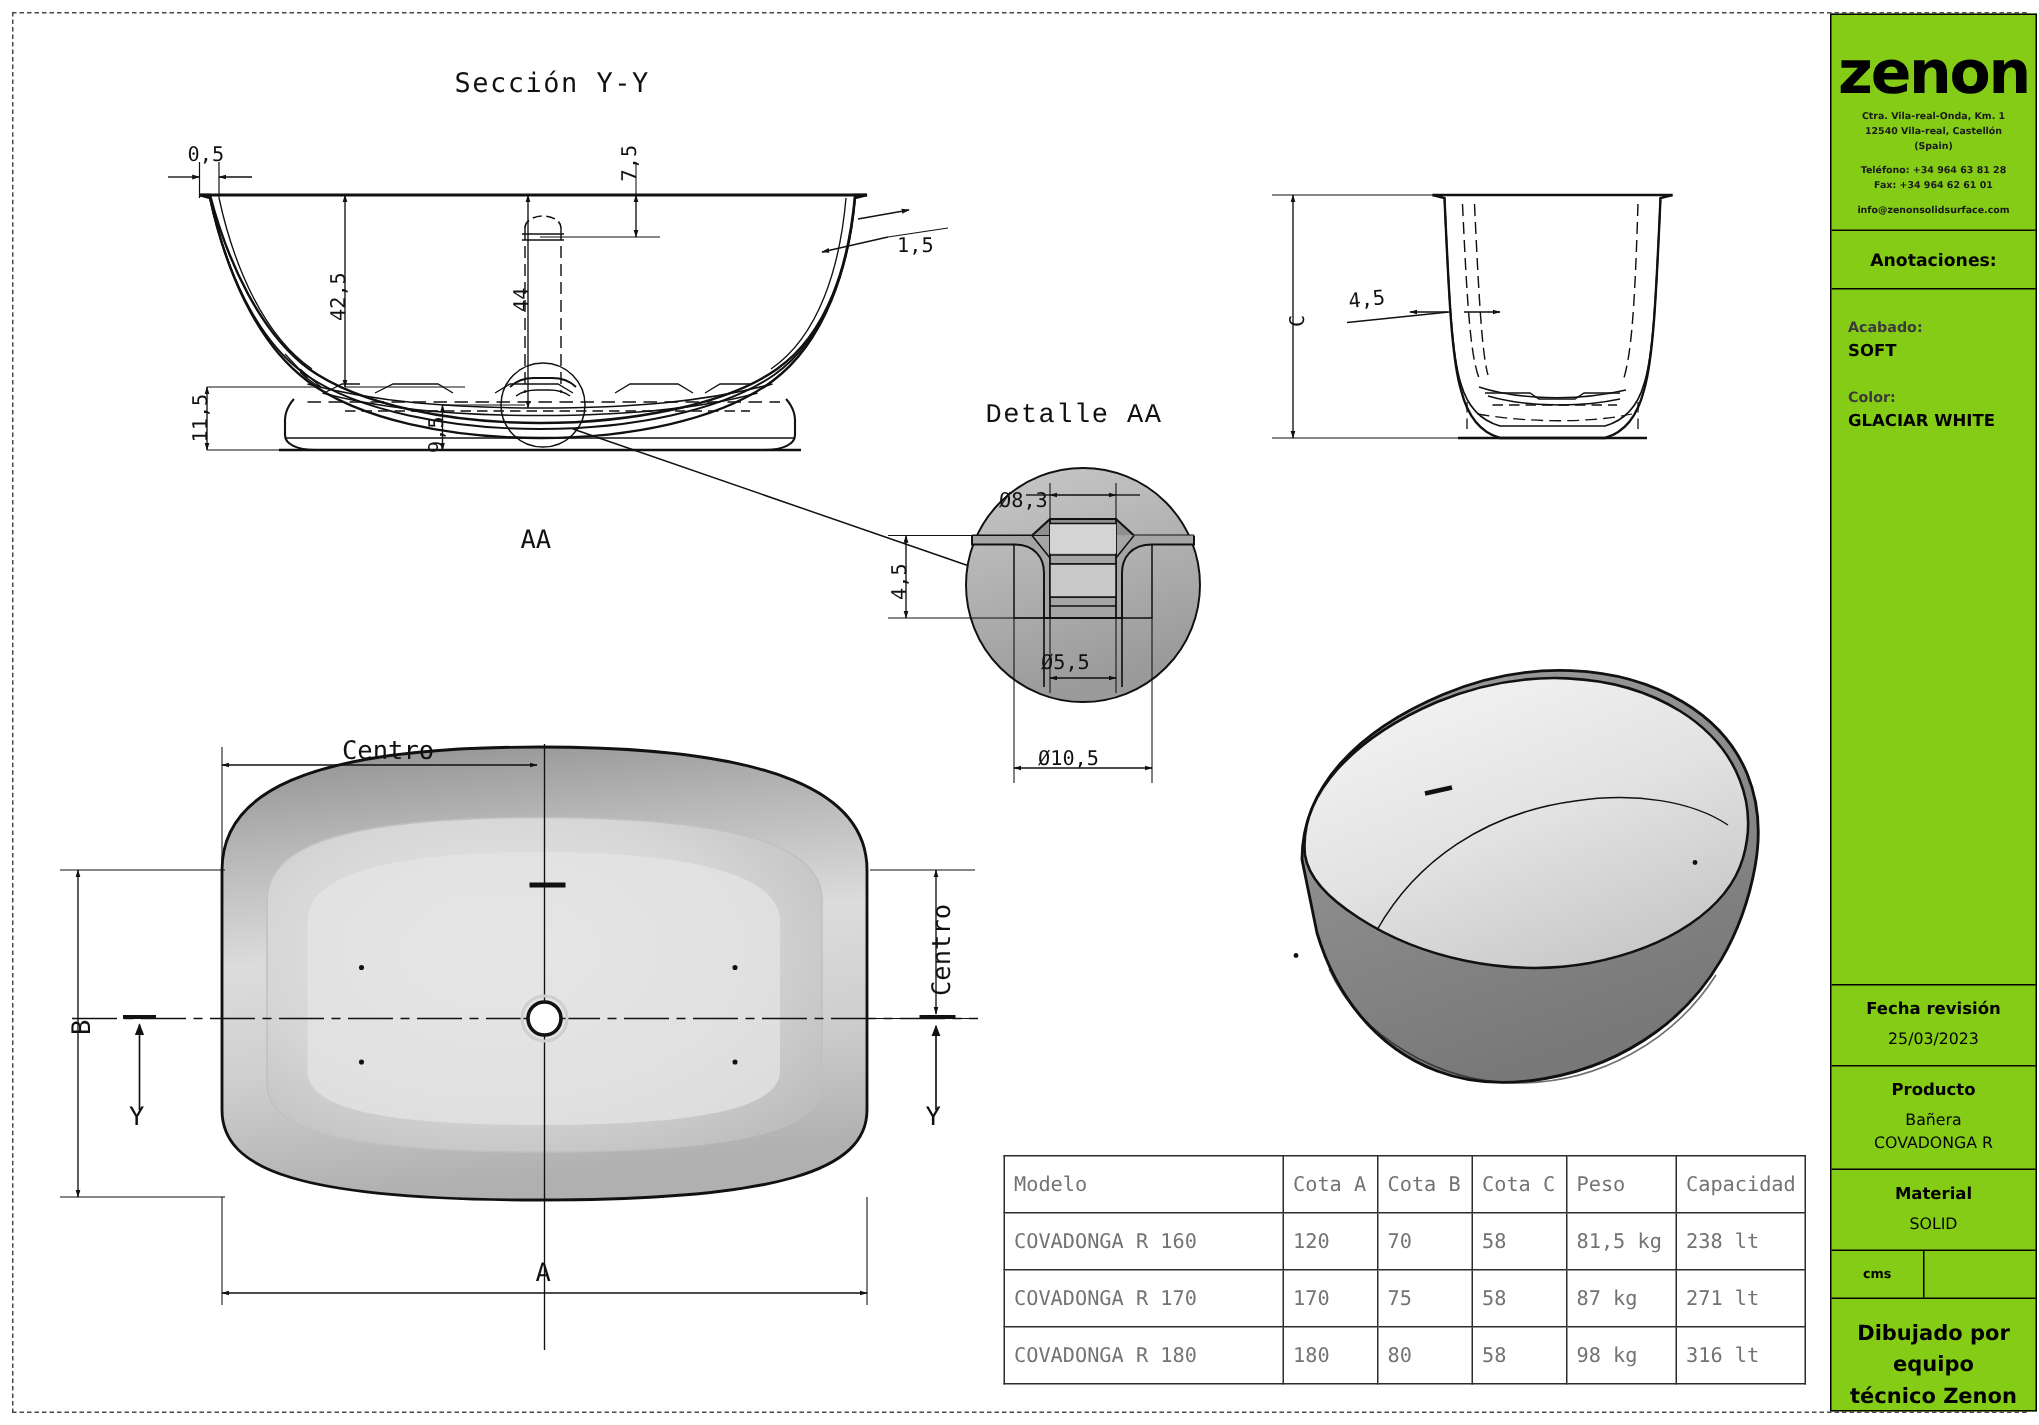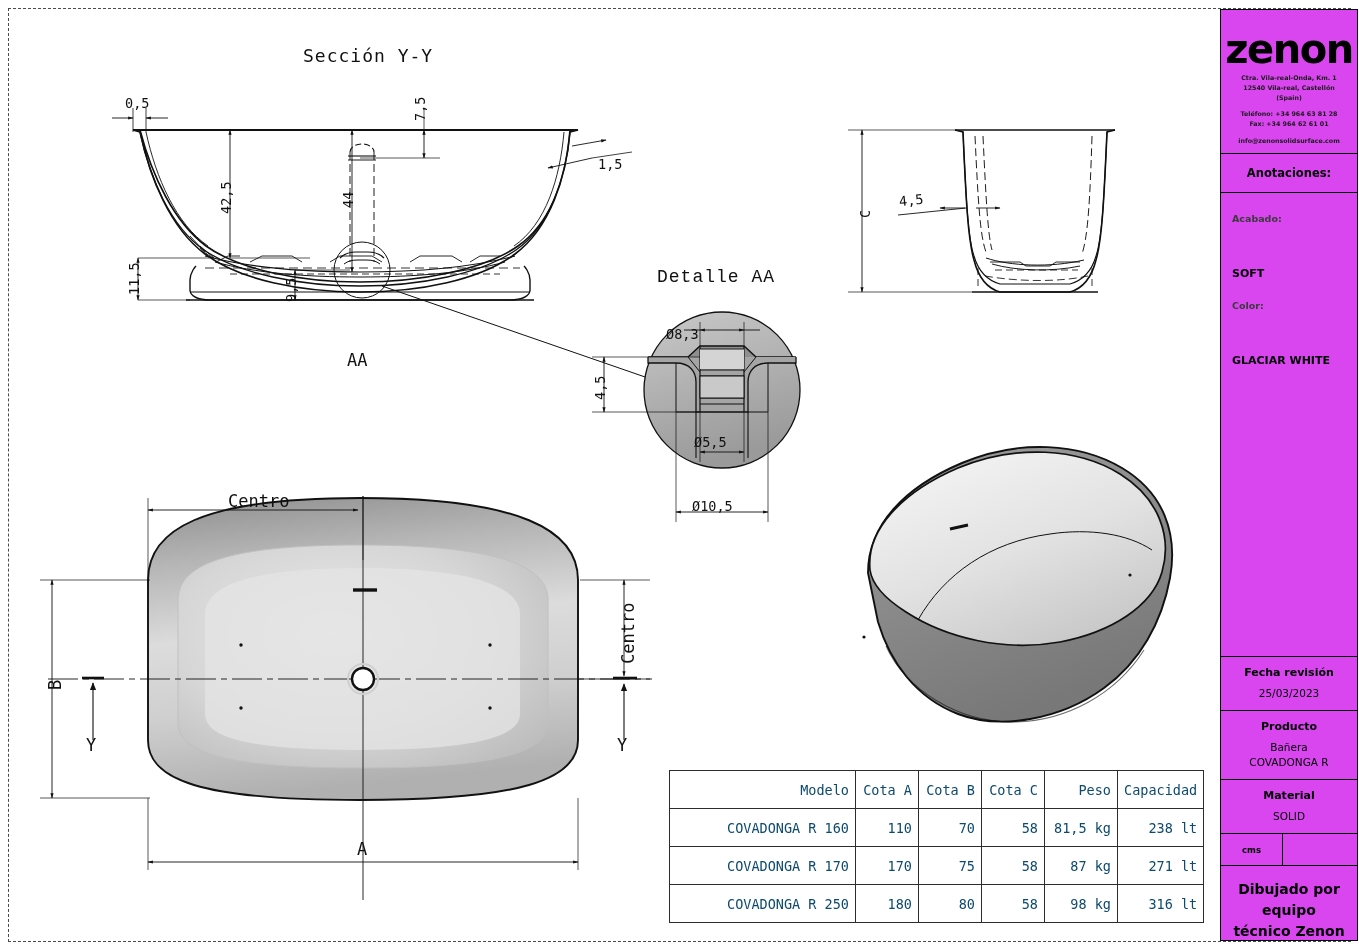--- a/index.html
+++ b/index.html
@@ -21,21 +21,21 @@
     left: 8px; top: 8px;
     width: 1343px; height: 934px;
     border: 1.4px dashed #4a4a52;
   }
   
   #titleblock {
     position: absolute;
     left: 1220px; top: 9px;
     width: 138px; height: 932px;
     border: 1.6px solid #000;
-    background: #d946ef;
+    background: #84cc16;
     display: flex;
     flex-direction: column;
   }
   .tb-cell {
     border-bottom: 1.6px solid #000;
     text-align: center;
     padding: 3px 3px;
     font-family: "DejaVu Sans", "Liberation Sans", sans-serif;
   }
   .tb-cell:last-child { border-bottom: none; }
@@ -62,21 +62,21 @@
     font-size: 11.5px; font-weight: bold; color: #000;
     padding-top: 12px; padding-bottom: 12px;
   }
   #cell-notes {
     flex: 1 1 auto;
     text-align: left;
     padding: 18px 11px 6px 11px;
     border-bottom: 1.6px solid #000;
   }
   .note-lbl { font-size: 9.5px; color: #3b3b3b; font-weight: bold; line-height: 1.6; }
-  .note-val { font-size: 11px; color: #000; font-weight: bold; line-height: 1.5; margin-bottom: 16px; margin-top: 40px; }
+  .note-val { font-size: 11px; color: #000; font-weight: bold; line-height: 1.5; margin-bottom: 16px; }
   .tb-title { font-size: 11px; font-weight: bold; color: #000; padding: 6px 0 2px; }
   .tb-value { font-size: 10.5px; color: #000; padding: 5px 0 7px; line-height: 1.35; }
   #cell-cms {
     display: flex; padding: 0; height: 32px; align-items: stretch;
   }
   #cms-l {
     flex: 0 0 62px; display: flex; align-items: center; justify-content: center;
     border-right: 1.6px solid #000; font-size: 8.5px; font-weight: bold;
   }
   #cms-r { flex: 1 1 auto; }
@@ -106,22 +106,22 @@
     position: absolute;
     left: 669px; top: 770px;
     border-collapse: collapse;
     background: #fff;
   }
   #spectable td, #spectable th {
     border: 1.5px solid #2c2c2c;
     font-family: "DejaVu Sans Mono", "Liberation Mono", monospace;
     font-size: 13.5px;
     font-weight: normal;
-    color: #0c4a6e;
-    text-align: right;
+    color: #737373;
+    text-align: left;
     height: 38px;
     padding: 0 6px;
   }
   #spectable td.model, #spectable th.model { width: 186px; }
   #spectable td.c, #spectable th.c { width: 63px; }
   #spectable td.w, #spectable th.w { width: 73px; }
   #spectable td.cap, #spectable th.cap { width: 77px; }
   svg { display: block; }
   #draw { position: absolute; left: 0; top: 0; width: 1359px; height: 950px; pointer-events: none; }
 </style>
@@ -430,36 +430,36 @@
         <th class="c">Cota A</th>
         <th class="c">Cota B</th>
         <th class="c">Cota C</th>
         <th class="w">Peso</th>
         <th class="cap">Capacidad</th>
       </tr>
     </thead>
     <tbody>
       <tr>
         <td class="model">COVADONGA R 160</td>
-        <td class="c">110</td>
+        <td class="c">120</td>
         <td class="c">70</td>
         <td class="c">58</td>
         <td class="w">81,5 kg</td>
         <td class="cap">238 lt</td>
       </tr>
       <tr>
         <td class="model">COVADONGA R 170</td>
         <td class="c">170</td>
         <td class="c">75</td>
         <td class="c">58</td>
         <td class="w">87 kg</td>
         <td class="cap">271 lt</td>
       </tr>
       <tr>
-        <td class="model">COVADONGA R 250</td>
+        <td class="model">COVADONGA R 180</td>
         <td class="c">180</td>
         <td class="c">80</td>
         <td class="c">58</td>
         <td class="w">98 kg</td>
         <td class="cap">316 lt</td>
       </tr>
     </tbody>
   </table>
 
   <div id="titleblock">

